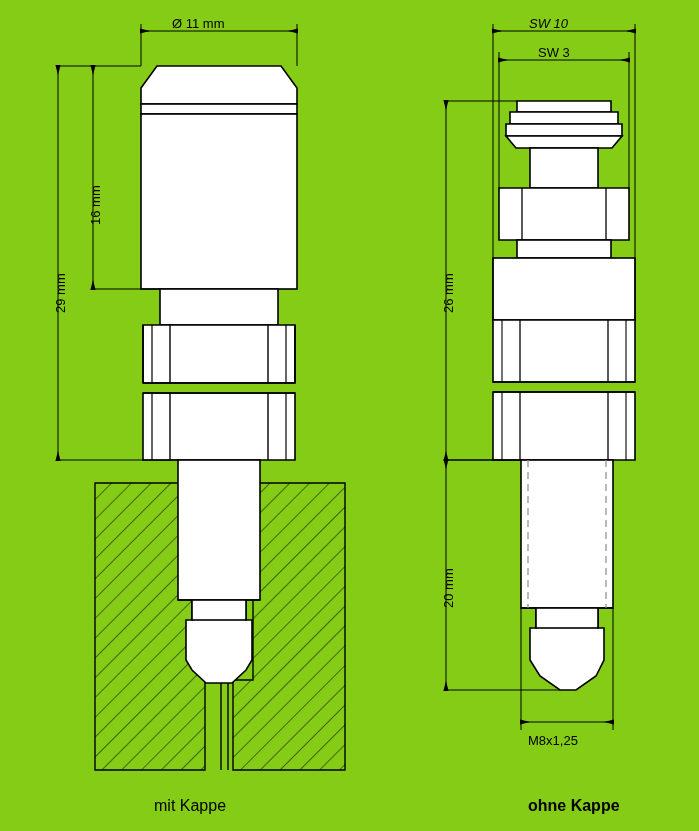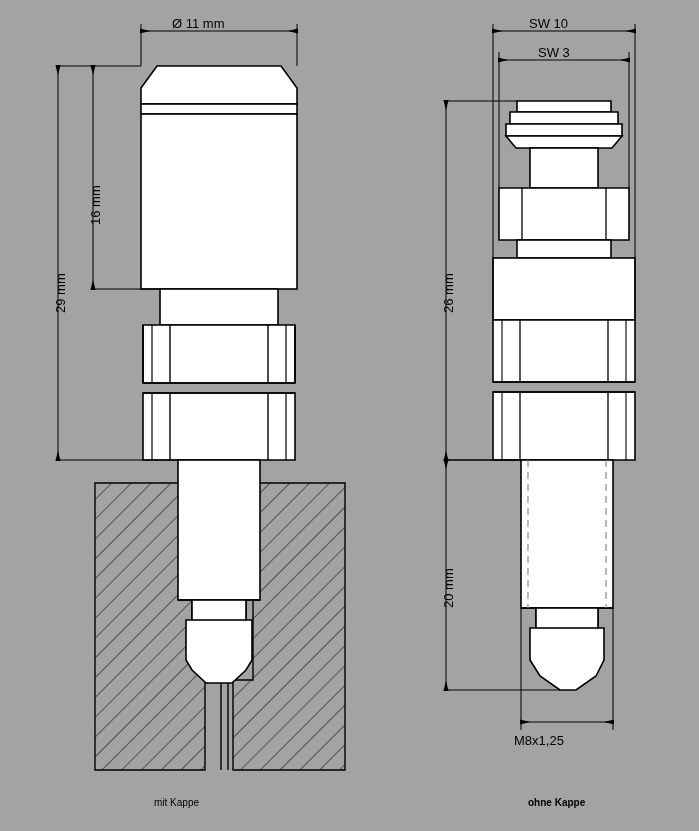--- a/index.html
+++ b/index.html
@@ -7,39 +7,39 @@
     padding: 0;
     background: #ffffff;
   }
   body {
     font-family: "Liberation Sans", sans-serif;
   }
   #sheet {
     position: relative;
     width: 699px;
     height: 831px;
-    background: #a3a3a3;
+    background: #84cc16;
     overflow: hidden;
   }
   svg.drawing {
     position: absolute;
     left: 0;
     top: 0;
     width: 699px;
     height: 831px;
   }
   .label {
     position: absolute;
     font-size: 13px;
     color: #000000;
     white-space: nowrap;
   }
   .caption {
     position: absolute;
-    font-size: 10px;
+    font-size: 16px;
     color: #000000;
     white-space: nowrap;
   }
   .vert {
     transform: rotate(-90deg);
     transform-origin: left top;
   }
 </style>
 </head>
 <body>
@@ -170,22 +170,22 @@
       <line x1="521" y1="608" x2="521" y2="730"></line>
       <line x1="613" y1="608" x2="613" y2="730"></line>
       <line x1="521" y1="722" x2="613" y2="722" marker-start="url(#arrStart)" marker-end="url(#arrEnd)"></line>
     </g>
   </svg>
 
   <div class="label" style="left:172px; top:16px;">Ø 11 mm</div>
   <div class="label vert" style="left:88px; top:225px;">16 mm</div>
   <div class="label vert" style="left:53px; top:313px;">29 mm</div>
 
-  <div class="label" style="left:529px; top:16px;">SW 10</div>
+  <div class="label" style="left:529px; top:16px;font-style:italic;">SW 10</div>
   <div class="label" style="left:538px; top:45px;">SW 3</div>
   <div class="label vert" style="left:441px; top:313px;">26 mm</div>
   <div class="label vert" style="left:441px; top:608px;">20 mm</div>
-  <div class="label" style="left:514px; top:733px;text-align:right;">M8x1,25</div>
+  <div class="label" style="left:528px; top:733px;text-align:right;">M8x1,25</div>
 
   <div class="caption" style="left:154px; top:797px;">mit Kappe</div>
   <div class="caption" style="left:528px; top:797px;font-weight:bold;">ohne Kappe</div>
 
 </div>
 
 </body></html>

